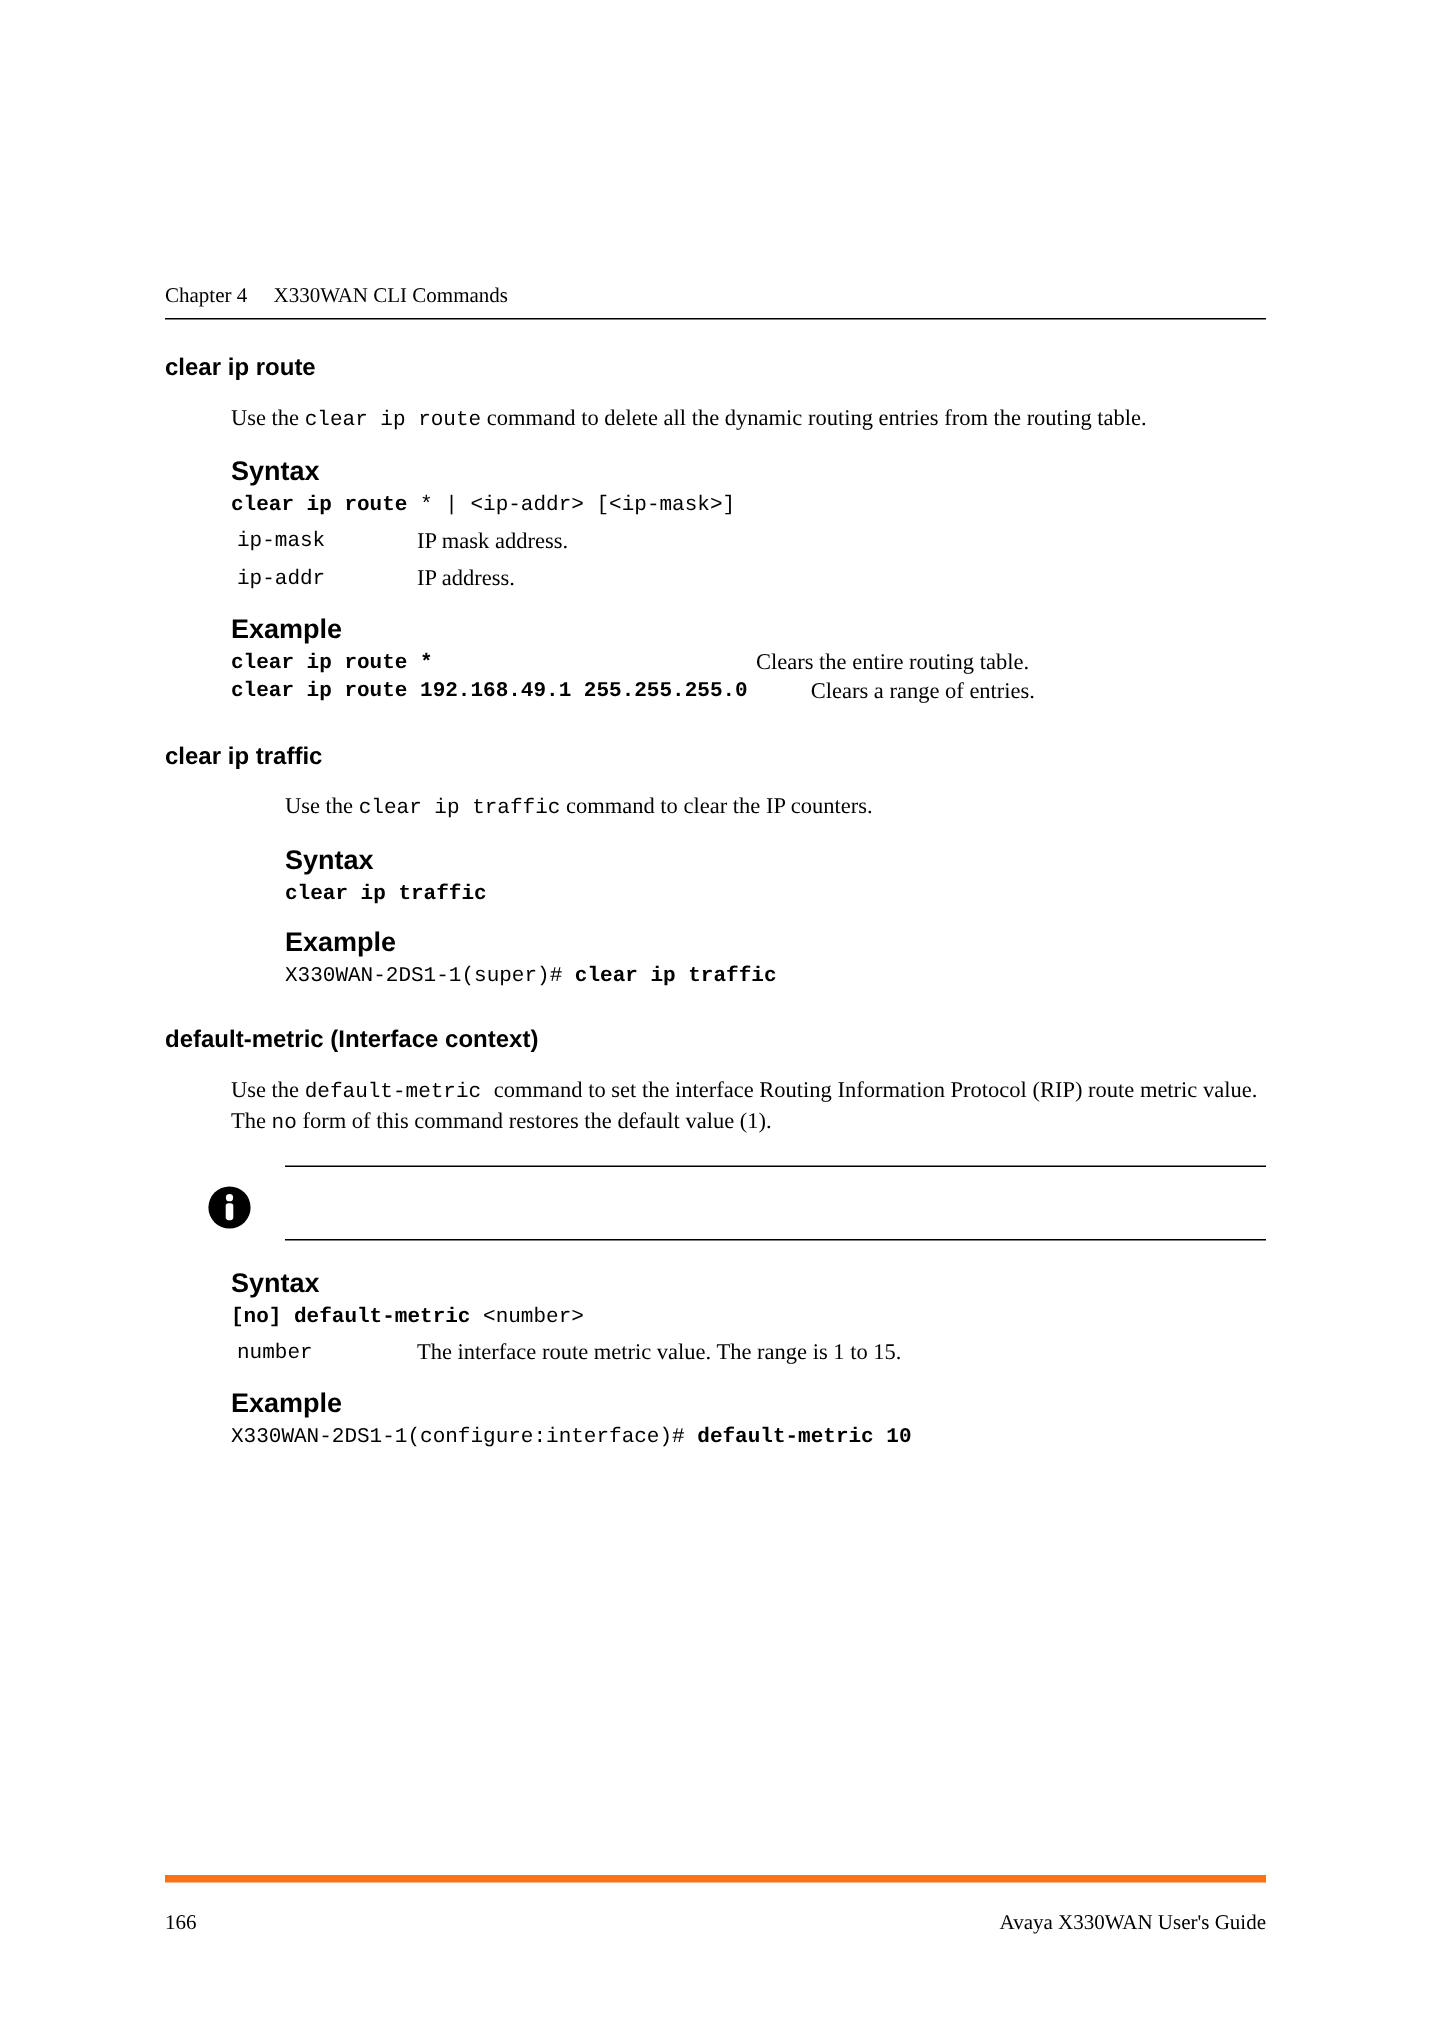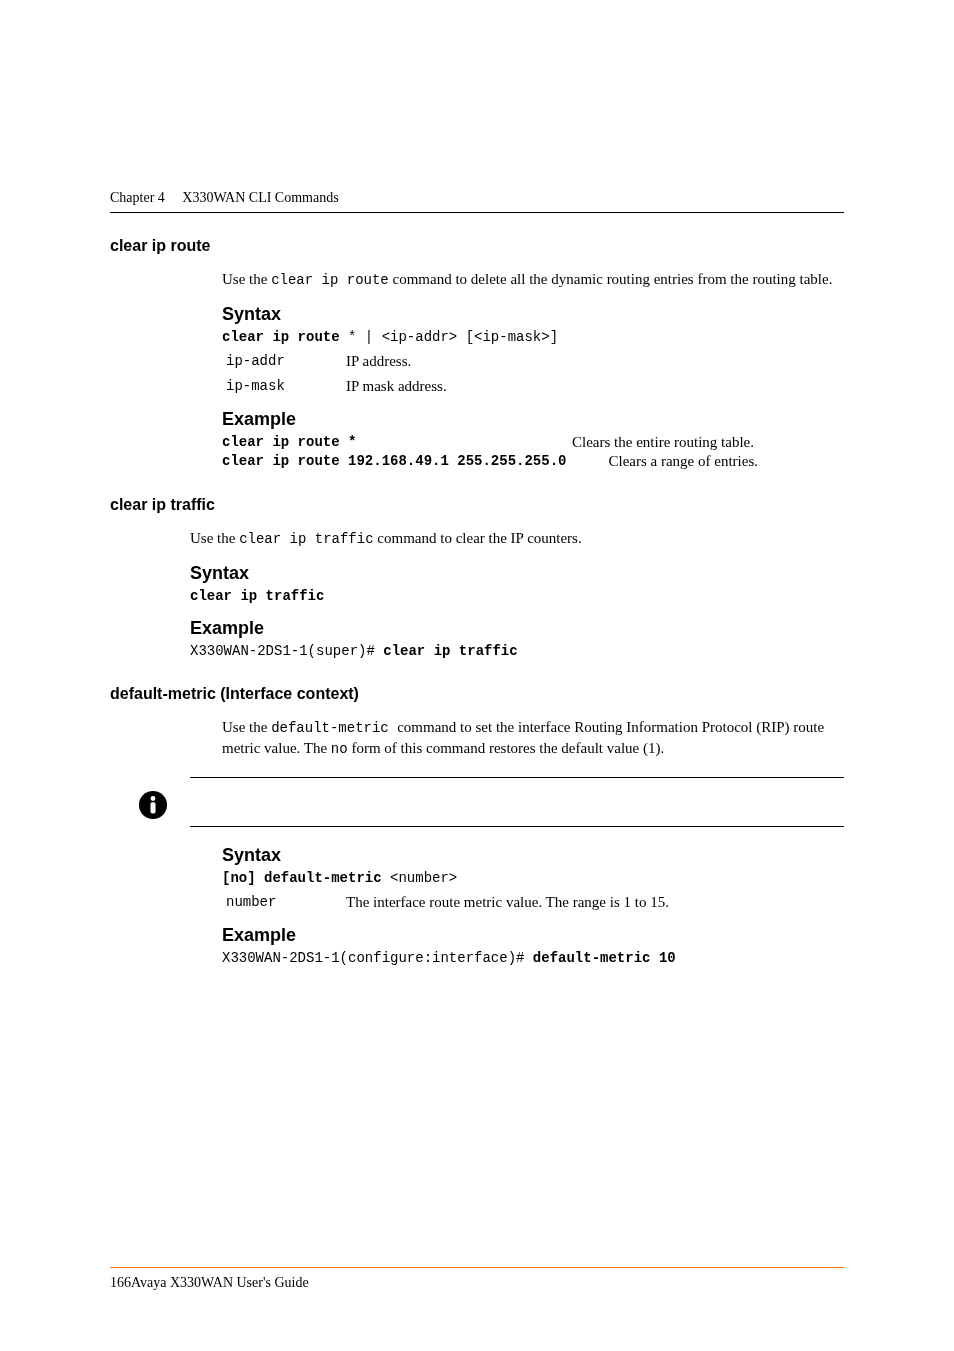--- a/index.html
+++ b/index.html
@@ -43,21 +43,21 @@
     font-size: 16px;
     margin: 0 0 14px 0;
   }
   .subsection-title {
     font-family: Arial, Helvetica, sans-serif;
     font-weight: bold;
     font-size: 18px;
     margin: 14px 0 4px 0;
   }
   .indented {
-    margin-left: 112px;
+    margin-left: 44px;
   }
   .body-text {
     font-family: "Palatino Linotype", "Book Antiqua", Palatino, serif;
     font-size: 15px;
     line-height: 1.35;
     margin: 0;
   }
   code, .code {
     font-family: "Courier New", Courier, monospace;
     font-size: 14px;
@@ -127,23 +127,24 @@
   }
   .note-label {
     font-family: Arial, Helvetica, sans-serif;
     font-weight: bold;
   }
   .footer {
     position: absolute;
     bottom: 60px;
     left: 110px;
     right: 110px;
-    border-top: 1px solid #f97316;
-    padding-top: 7px;
-    display: flex;
+    border-top: 5px solid #f97316;
+    padding-top: 20px;
+    display: flex;
+    justify-content: space-between;
     font-family: "Palatino Linotype", "Book Antiqua", Palatino, serif;
     font-size: 14px;
   }
   .section-block {
     margin-bottom: 26px;
   }
   .code-line {
     font-family: "Courier New", Courier, monospace;
     font-size: 14px;
     margin: 2px 0;
@@ -166,26 +167,26 @@
     <div class="indented">
       <p class="body-text">
         <span>Use the </span><span class="code">clear ip route</span><span> command to delete all the dynamic routing entries from the routing table.</span>
       </p>
 
       <div class="subsection-title">Syntax</div>
       <div class="code-line"><span class="code-bold">clear ip route</span><span class="code"> * | &lt;ip-addr&gt; [&lt;ip-mask&gt;]</span></div>
 
       <div class="param-table">
         <div class="param-row">
+          <div class="param-name">ip-mask</div>
+          <div class="param-desc">IP mask address.</div>
+        </div>
+        <div class="param-row">
           <div class="param-name">ip-addr</div>
           <div class="param-desc">IP address.</div>
-        </div>
-        <div class="param-row">
-          <div class="param-name">ip-mask</div>
-          <div class="param-desc">IP mask address.</div>
         </div>
       </div>
 
       <div class="subsection-title">Example</div>
       <div class="example-row">
         <span class="example-left" style="width:350px;">clear ip route *</span>
         <span class="example-right" style="margin-left:0;">Clears the entire routing table.</span>
       </div>
       <div class="example-row">
         <span class="example-left">clear ip route 192.168.49.1 255.255.255.0</span>

